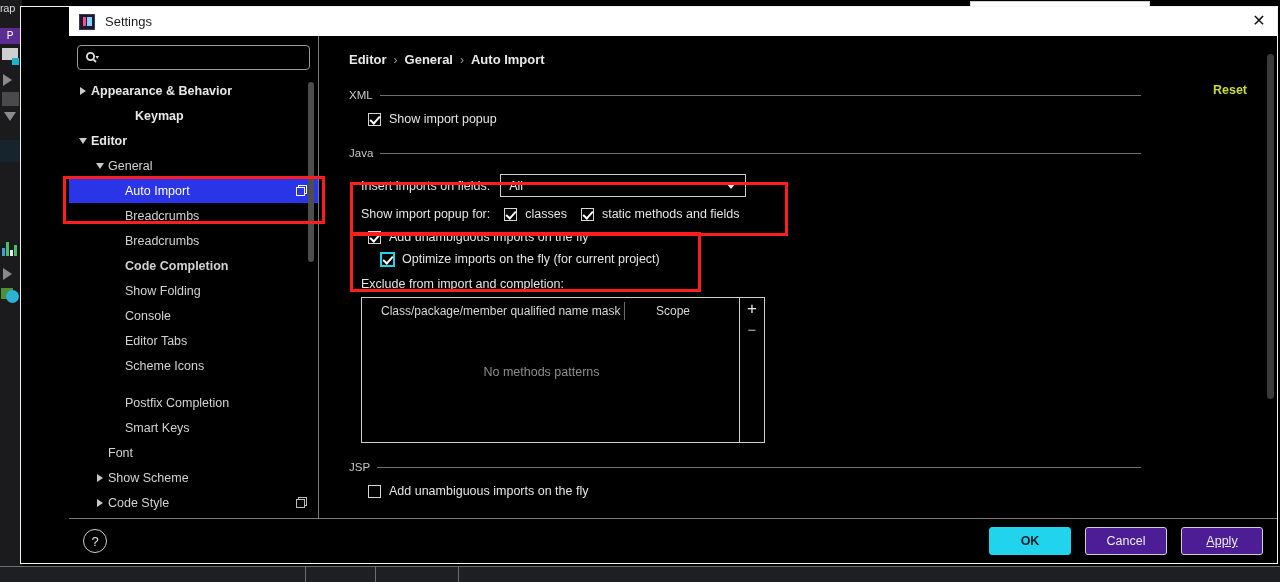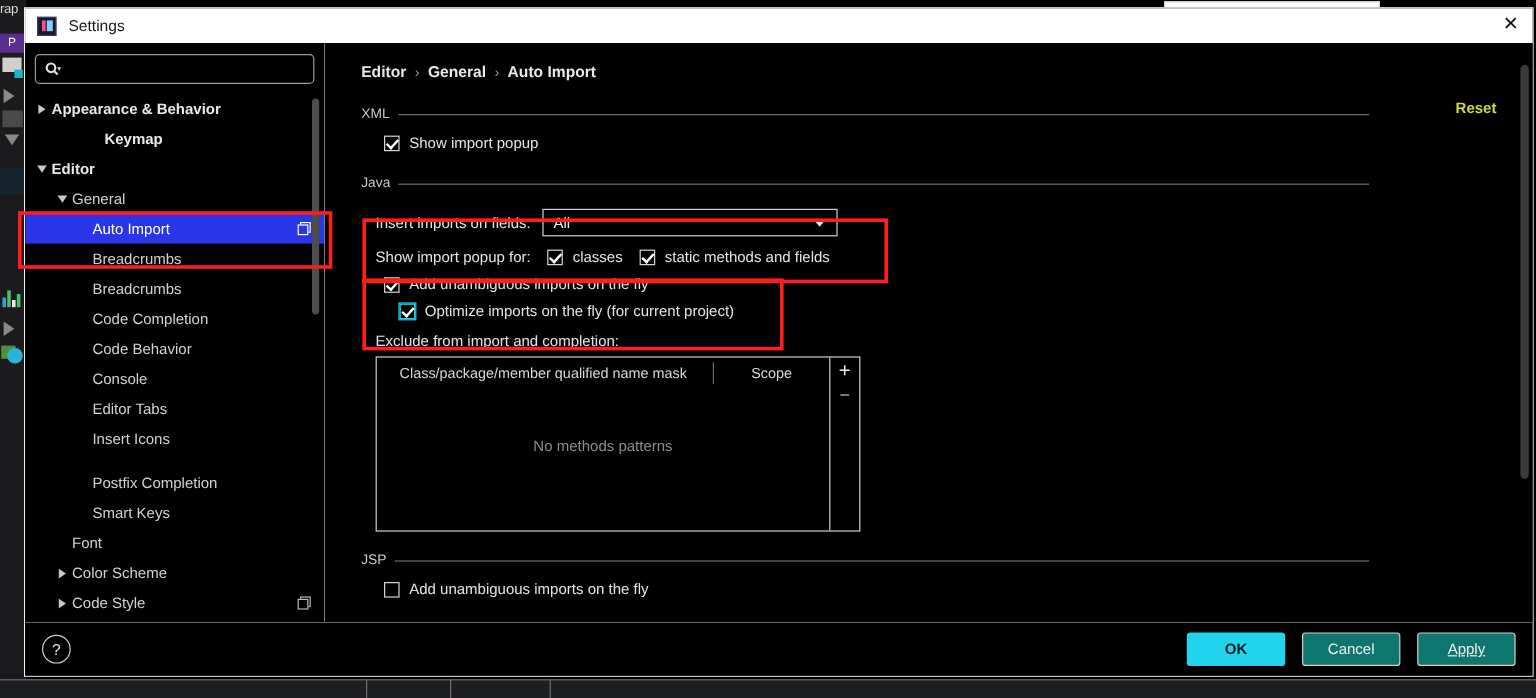--- a/index.html
+++ b/index.html
@@ -110,20 +110,21 @@
   
   #settings-dialog {
     position: absolute;
     left: 20px; top: 6px;
     width: 1258px; height: 558px;
     background: #000000;
     border: 1px solid #f2f2f2;
     box-sizing: border-box;
     display: flex;
     flex-direction: column;
+    padding-left: 48px;
   }
 
   
   .titlebar {
     height: 29px;
     background: #ffffff;
     display: flex;
     align-items: center;
     position: relative;
     flex: none;
@@ -497,21 +498,21 @@
     display: flex; align-items: center; justify-content: center;
     cursor: pointer;
     font-family: "Liberation Sans", sans-serif;
   }
   .footer-spacer { flex: 1; }
   .btn {
     height: 26px;
     min-width: 80px;
     border: 1px solid #cfcfcf;
     border-radius: 3px;
-    background: #0f766e;
+    background: #4c1d95;
     color: #ededed;
     font-size: 12.5px;
     margin-left: 14px;
     cursor: pointer;
     font-family: "Liberation Sans", sans-serif;
     display: flex; align-items: center; justify-content: center;
   }
   .btn.primary {
     background: #22d3ee;
     border-color: #22d3ee;
@@ -605,57 +606,57 @@
             <span class="row-doc-icon"></span>
           </div>
           <div class="tree-row" style="padding-left: 40px;">
             <span class="tw"></span>
             <span class="tree-label">Breadcrumbs</span>
           </div>
           <div class="tree-row" style="padding-left: 40px;">
             <span class="tw"></span>
             <span class="tree-label">Breadcrumbs</span>
           </div>
+          <div class="tree-row" style="padding-left: 40px; font-weight: bold;">
+            <span class="tw"></span>
+            <span class="tree-label">Code Completion</span>
+          </div>
           <div class="tree-row" style="padding-left: 40px;">
             <span class="tw"></span>
-            <span class="tree-label">Code Completion</span>
+            <span class="tree-label">Show Folding</span>
           </div>
           <div class="tree-row" style="padding-left: 40px;">
             <span class="tw"></span>
-            <span class="tree-label">Code Behavior</span>
+            <span class="tree-label">Console</span>
           </div>
           <div class="tree-row" style="padding-left: 40px;">
             <span class="tw"></span>
-            <span class="tree-label">Console</span>
+            <span class="tree-label">Editor Tabs</span>
           </div>
           <div class="tree-row" style="padding-left: 40px;">
             <span class="tw"></span>
-            <span class="tree-label">Editor Tabs</span>
-          </div>
-          <div class="tree-row" style="padding-left: 40px;">
-            <span class="tw"></span>
-            <span class="tree-label">Insert Icons</span>
+            <span class="tree-label">Scheme Icons</span>
           </div>
           <div class="tree-row" style="padding-left: 40px; margin-top: 12px;">
             <span class="tw"></span>
             <span class="tree-label">Postfix Completion</span>
           </div>
           <div class="tree-row" style="padding-left: 40px;">
             <span class="tw"></span>
             <span class="tree-label">Smart Keys</span>
           </div>
           <div class="tree-row" style="padding-left: 23px;">
             <span class="tw"></span>
             <span class="tree-label">Font</span>
           </div>
           <div class="tree-row" style="padding-left: 23px;">
             <span class="tw">
               <span class="arrow-right"></span>
             </span>
-            <span class="tree-label">Color Scheme</span>
+            <span class="tree-label">Show Scheme</span>
           </div>
           <div class="tree-row" style="padding-left: 23px;">
             <span class="tw">
               <span class="arrow-right"></span>
             </span>
             <span class="tree-label">Code Style</span>
             <span class="row-doc-icon"></span>
           </div>
           <div class="tree-row" style="padding-left: 23px;">
             <span class="tw"></span>
@@ -720,21 +721,21 @@
           <span>Add unambiguous imports on the fly</span>
         </div>
 
         <div class="cb-row" style="margin:8px 0 0 32px;">
           <span class="cbx checked focused"></span>
           <span>Optimize imports on the fly (for current project)</span>
         </div>
 
         <div class="excl-label" style="margin:11px 0 0 12px;">Exclude from import and completion:</div>
 
-        <div class="table-wrap" style="margin:6px 0 0 12px;">
+        <div class="table-wrap" style="margin:6px 0 0 12px;gap:18px;">
           <div class="table-main">
             <div class="table-head">
               <span class="th-mask">Class/package/member qualified name mask</span>
               <span class="th-sep"></span>
               <span class="th-scope">Scope</span>
             </div>
             <div class="table-empty">No methods patterns</div>
           </div>
           <div class="table-side">
             <span class="tbtn">+</span>

